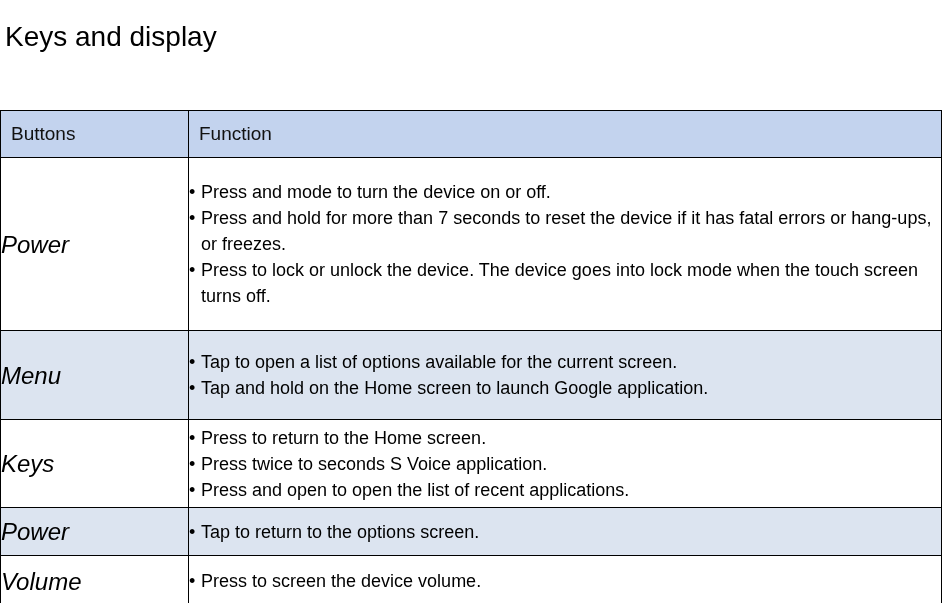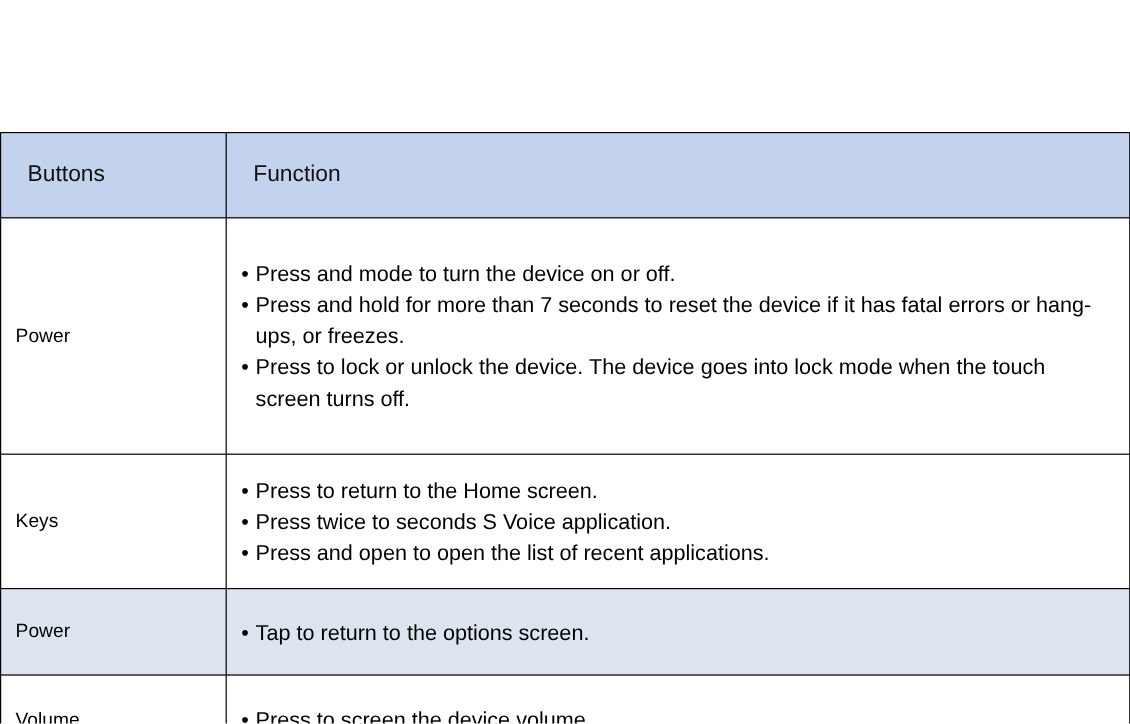--- a/index.html
+++ b/index.html
@@ -36,21 +36,21 @@
     left: 0px;
     top: 110px;
     width: 941px;
     border-collapse: collapse;
     table-layout: fixed;
   }
   .keys-table td,
   .keys-table th {
     border: 1px solid #000000;
     vertical-align: middle;
-    padding: 12px;
+    padding: 0;
     text-align: left;
     font-weight: 400;
   }
   .col-buttons { width: 188px; }
   .col-function { width: 753px; }
 
   .hdr-row th {
     background: #c3d3ee;
     height: 46px;
   }
@@ -60,23 +60,24 @@
     font-size: 19px;
     line-height: 24px;
     color: #111111;
   }
 
   .row-white td { background: #ffffff; }
   .row-tint td  { background: #dce4f0; }
 
   .btn-cell {
     padding-left: 10px;
-    font-size: 16px;
+    font-size: 24px;
     line-height: 23px;
     color: #000000;
+    font-style: italic;
   }
   .fn-cell {
     padding: 6px 6px 7px 10px;
   }
   .bullets {
     margin: 0;
     padding: 0;
     list-style: none;
   }
   .bullets li {
@@ -97,20 +98,21 @@
   .r-menu td   { height: 88px; }
   .r-home td   { height: 87px; }
   .r-back td   { height: 47px; }
   .r-volume td { height: 50px; }
 </style>
 </head>
 <body>
 
 <div class="page">
 
+  <h1 class="page-title">Keys and display</h1>
 
   <table class="keys-table">
     <colgroup>
       <col class="col-buttons">
       <col class="col-function">
     </colgroup>
     <thead>
       <tr class="hdr-row">
         <th>
           <span class="hdr-cell-text">Buttons</span>
@@ -126,20 +128,29 @@
         <td class="btn-cell">Power</td>
         <td class="fn-cell">
           <ul class="bullets">
             <li><span class="bullet-dot">•</span><span>Press and mode to turn the device on or off.</span></li>
             <li><span class="bullet-dot">•</span><span>Press and hold for more than 7 seconds to reset the device if it has fatal errors or hang-ups, or freezes.</span></li>
             <li><span class="bullet-dot">•</span><span>Press to lock or unlock the device. The device goes into lock mode when the touch screen turns off.</span></li>
           </ul>
         </td>
       </tr>
 
+      <tr class="row-tint r-menu">
+        <td class="btn-cell">Menu</td>
+        <td class="fn-cell">
+          <ul class="bullets">
+            <li><span class="bullet-dot">•</span><span>Tap to open a list of options available for the current screen.</span></li>
+            <li><span class="bullet-dot">•</span><span>Tap and hold on the Home screen to launch Google application.</span></li>
+          </ul>
+        </td>
+      </tr>
 
       <tr class="row-white r-home">
         <td class="btn-cell">Keys</td>
         <td class="fn-cell">
           <ul class="bullets">
             <li><span class="bullet-dot">•</span><span>Press to return to the Home screen.</span></li>
             <li><span class="bullet-dot">•</span><span>Press twice to seconds S Voice application.</span></li>
             <li><span class="bullet-dot">•</span><span>Press and open to open the list of recent applications.</span></li>
           </ul>
         </td>

